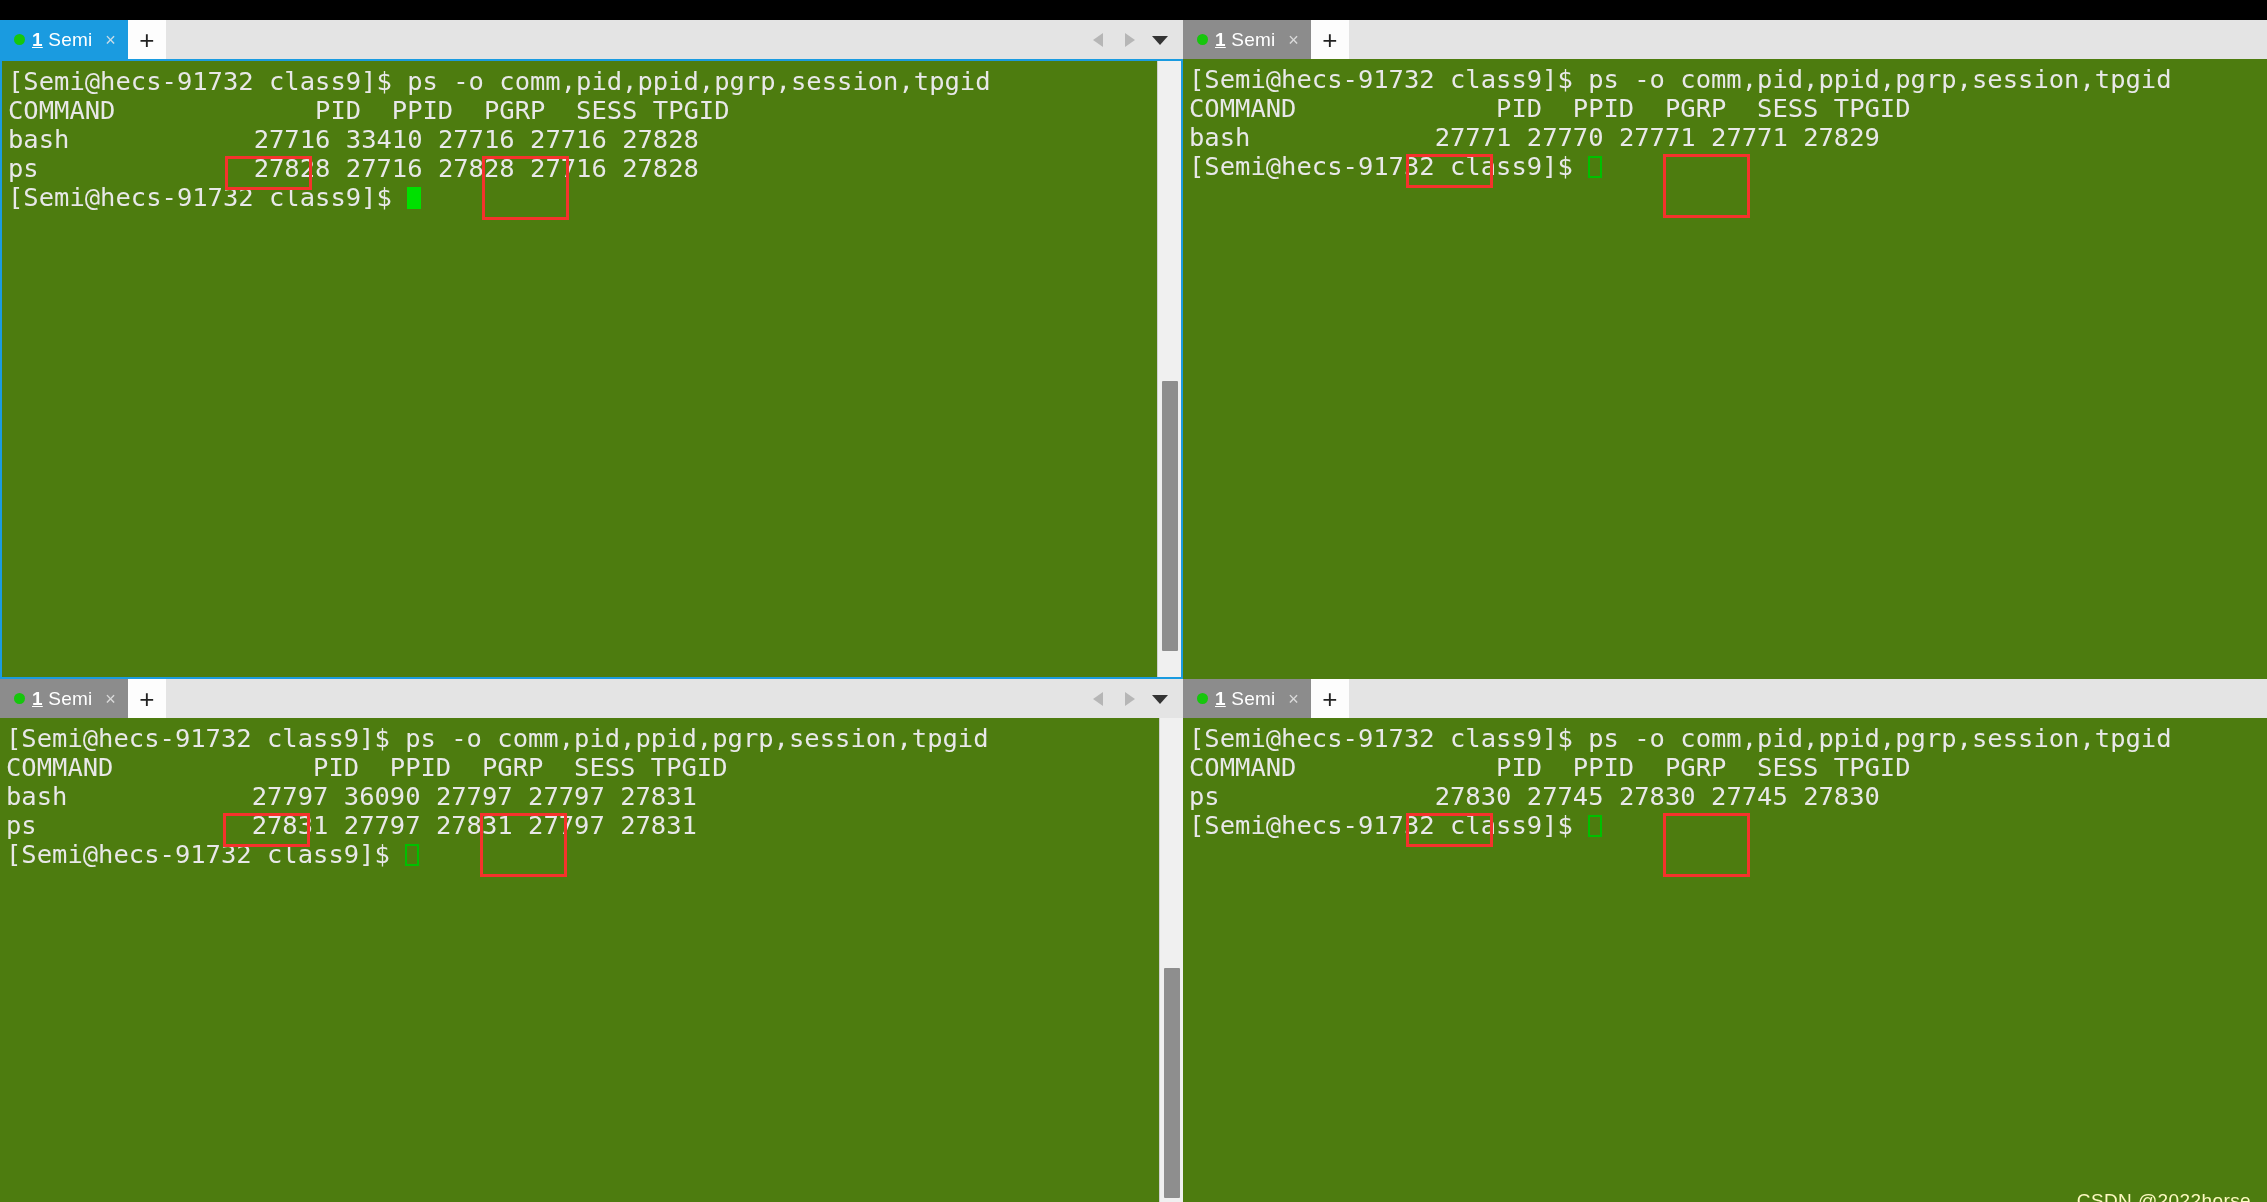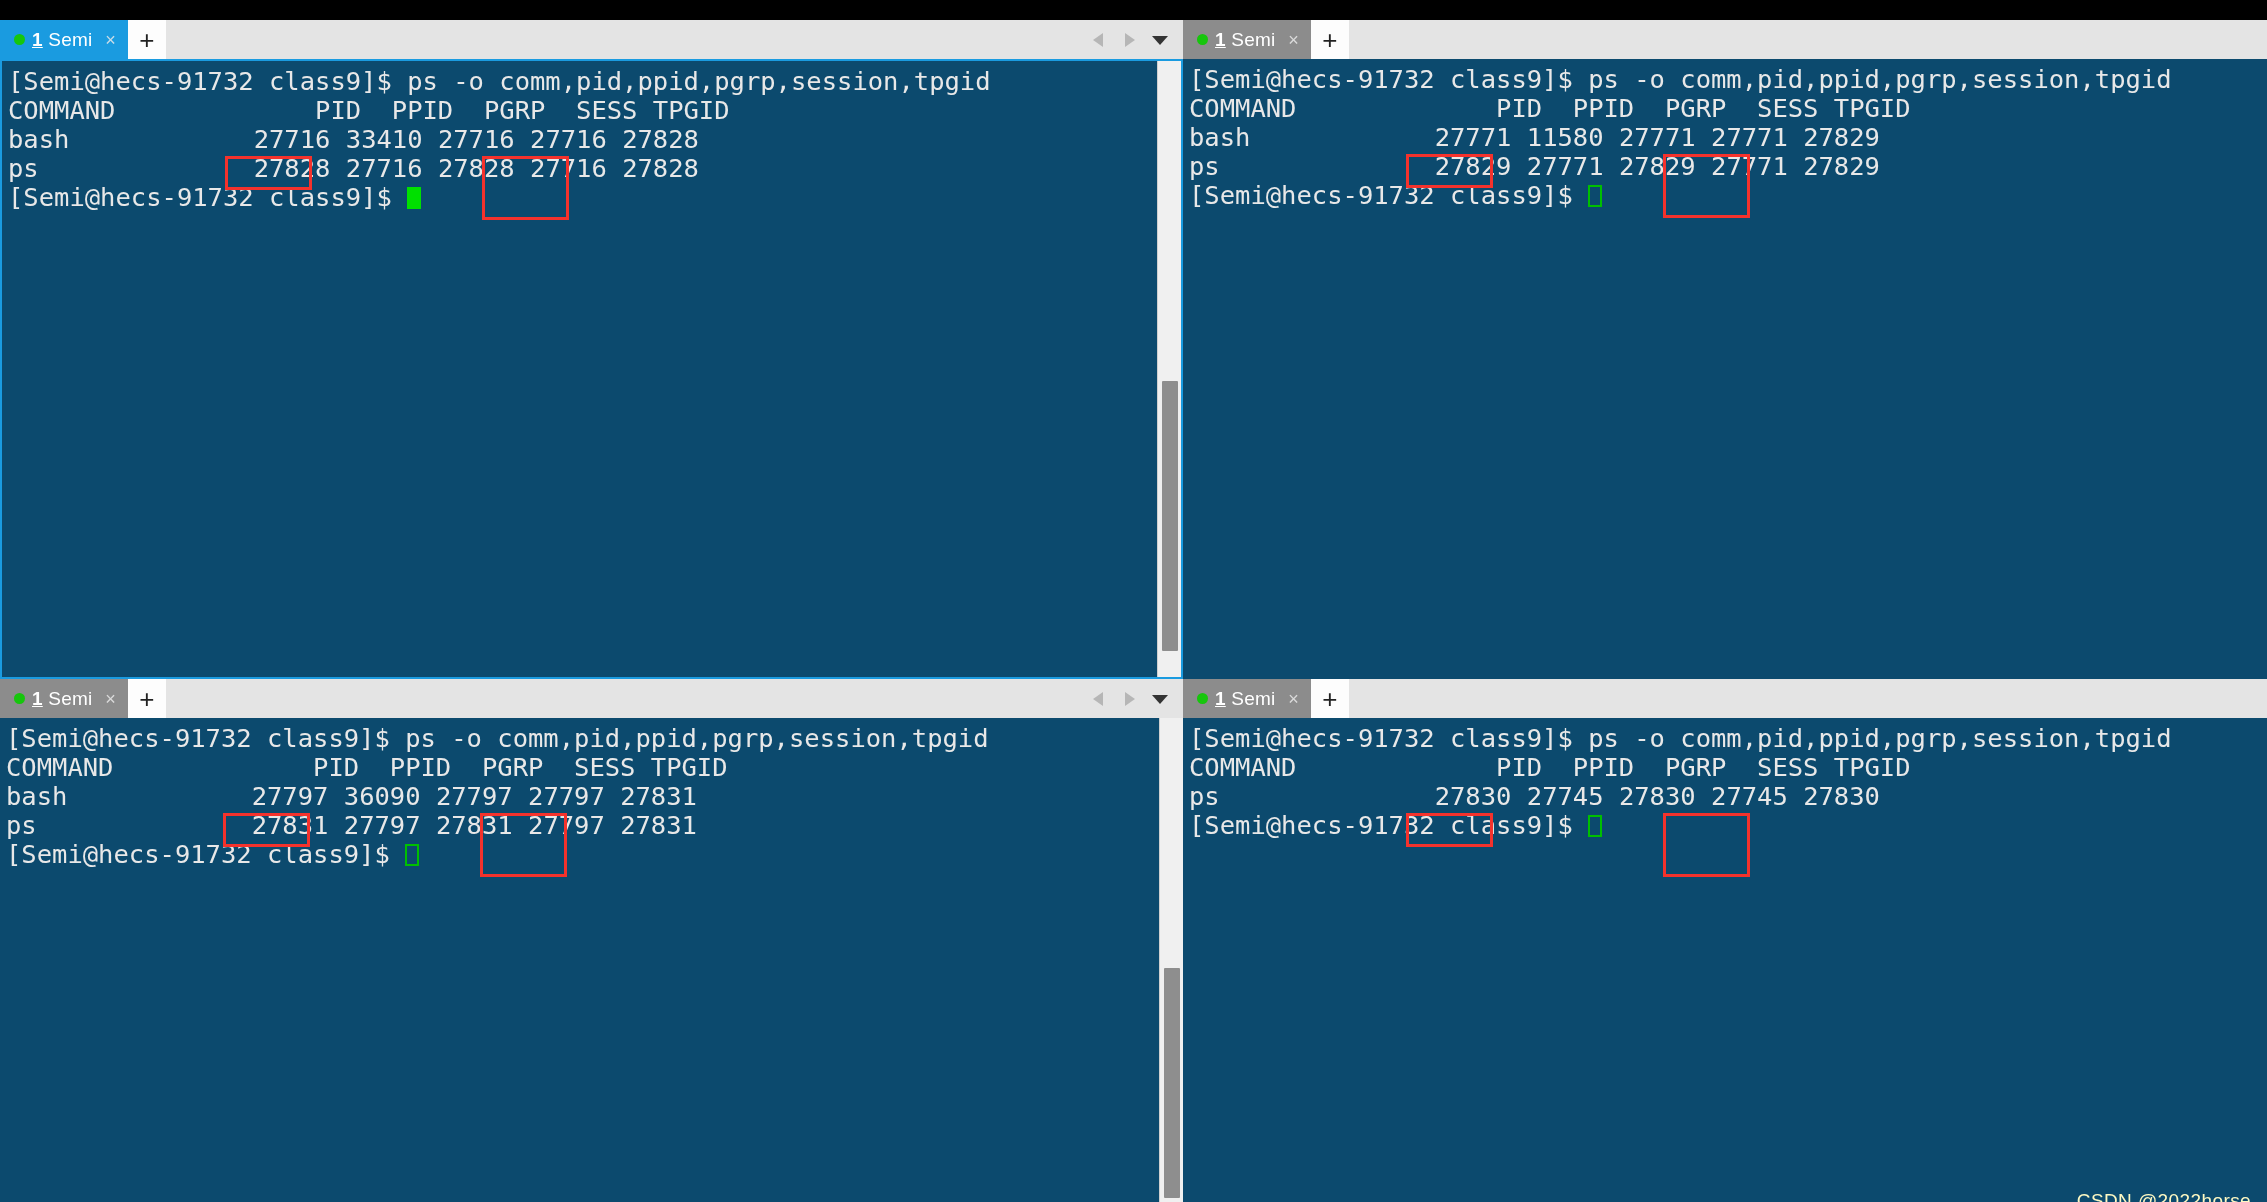--- a/index.html
+++ b/index.html
@@ -103,21 +103,21 @@
     display: flex;
     background: #000;
     border: 2px solid #1a9be0;
     border-top: 2px solid #1a9be0;
     overflow: hidden;
   }
   .term-wrap.noborder { border: none; }
   .term {
     flex: 1 1 auto;
     position: relative;
-    background: #0c4a6e;
+    background: #4d7c0f;
     padding: 6px 0 0 6px;
     overflow: hidden;
   }
   .line {
     position: relative;
     height: 29px;
     line-height: 29px;
     font-size: 25.5px;
     color: #e8e8e8;
     white-space: pre;
@@ -222,22 +222,21 @@
         <span class="tab-label"><b class="u">1</b> <span>Semi</span></span>
         <span class="tab-close">×</span>
       </div>
       <div class="tab-new">+</div>
       <div class="tabbar-spacer"></div>
     </div>
     <div class="term-wrap noborder">
       <div class="term">
         <div class="line">[Semi@hecs-91732 class9]$ ps -o comm,pid,ppid,pgrp,session,tpgid</div>
         <div class="line">COMMAND             PID  PPID  PGRP  SESS TPGID</div>
-        <div class="line"><span>bash</span>            <span>27771</span> <span>11580</span> <span>27771</span> <span>27771</span> <span>27829</span></div>
-        <div class="line"><span>ps</span>              <span>27829</span> <span>27771</span> <span>27829</span> <span>27771</span> <span>27829</span></div>
+        <div class="line"><span>bash</span>            <span>27771</span> <span>27770</span> <span>27771</span> <span>27771</span> <span>27829</span></div>
         <div class="line"><span>[Semi@hecs-91732 class9]$ </span><span class="cursor-hollow"></span></div>
         <div class="hl" style="left:223px; top:95px; width:87px; height:34px;"></div>
         <div class="hl" style="left:480px; top:95px; width:87px; height:64px;"></div>
       </div>
     </div>
   </div>
 
   <div class="panel">
     <div class="tabbar">
       <div class="tab inactive">

